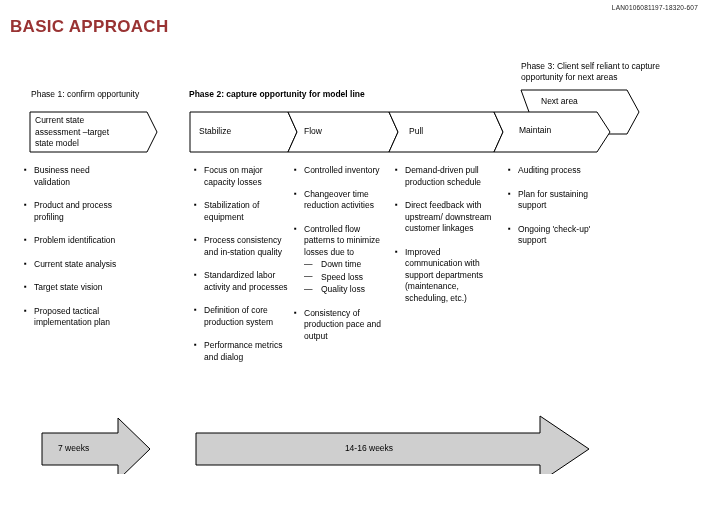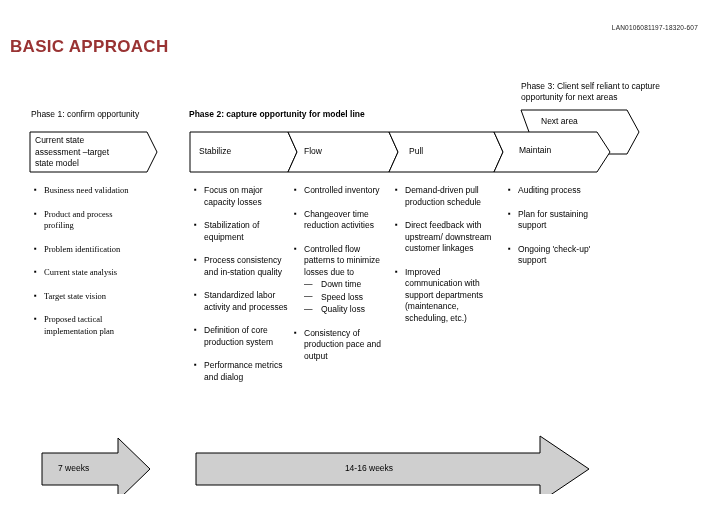--- a/index.html
+++ b/index.html
@@ -1,18 +1,18 @@
 <!DOCTYPE html>
 <html style="--title_color: #993333; --arrow_fill: #cfcfcf; --shape_fill: #ffffff; --stroke: #000000;"><head>
 <meta charset="utf-8">
 <style>
   html,body{margin:0;padding:0;background:#fff;}
   .slide{
     position:relative;width:706px;height:474px;background:#ffffff;
-    font-family:"Liberation Sans",sans-serif;color:#000;overflow:hidden;margin-top:20px;
+    font-family:"Liberation Sans",sans-serif;color:#000;overflow:hidden;
   }
   svg.shapes{position:absolute;left:0;top:0;}
   .white-shape{fill:var(--shape_fill);stroke:var(--stroke);stroke-width:1;}
   .gray-shape{fill:var(--arrow_fill);stroke:var(--stroke);stroke-width:1;}
 
   .meta-id{position:absolute;top:4px;right:8px;font-size:6.5px;color:#222;letter-spacing:0.2px;}
   .title{position:absolute;left:10px;top:17px;margin:0;font-size:17px;font-weight:bold;
          color:var(--title_color);letter-spacing:0.3px;}
 
   .phase-label{position:absolute;font-size:8.5px;line-height:11px;}
@@ -22,21 +22,21 @@
   .next-area{left:541px;top:96px;}
 
   .band-label{position:absolute;font-size:8.5px;line-height:11.5px;}
   .cs{left:35px;top:115px;width:88px;}
   .stab{left:199px;top:126px;}
   .flw{left:304px;top:126px;}
   .pll{left:409px;top:126px;}
   .mnt{left:519px;top:125px;}
 
   .col{position:absolute;top:165px;font-size:8.5px;line-height:11.5px;}
-  .c1{left:34px;width:104px;font-family:Liberation Serif, serif;}
+  .c1{left:24px;width:104px;}
   .c2{left:194px;width:96px;}
   .c3{left:294px;width:92px;}
   .c4{left:395px;width:97px;}
   .c5{left:508px;width:92px;}
 
   .li{position:relative;padding-left:10px;margin-bottom:12px;}
   .li::before{content:"▪";position:absolute;left:0;top:-1px;font-size:8px;}
   .li.tight{margin-bottom:1px;}
   .sub{position:relative;padding-left:27px;margin-bottom:1px;}
   .sub::before{content:"—";position:absolute;left:10px;top:-0.5px;}

